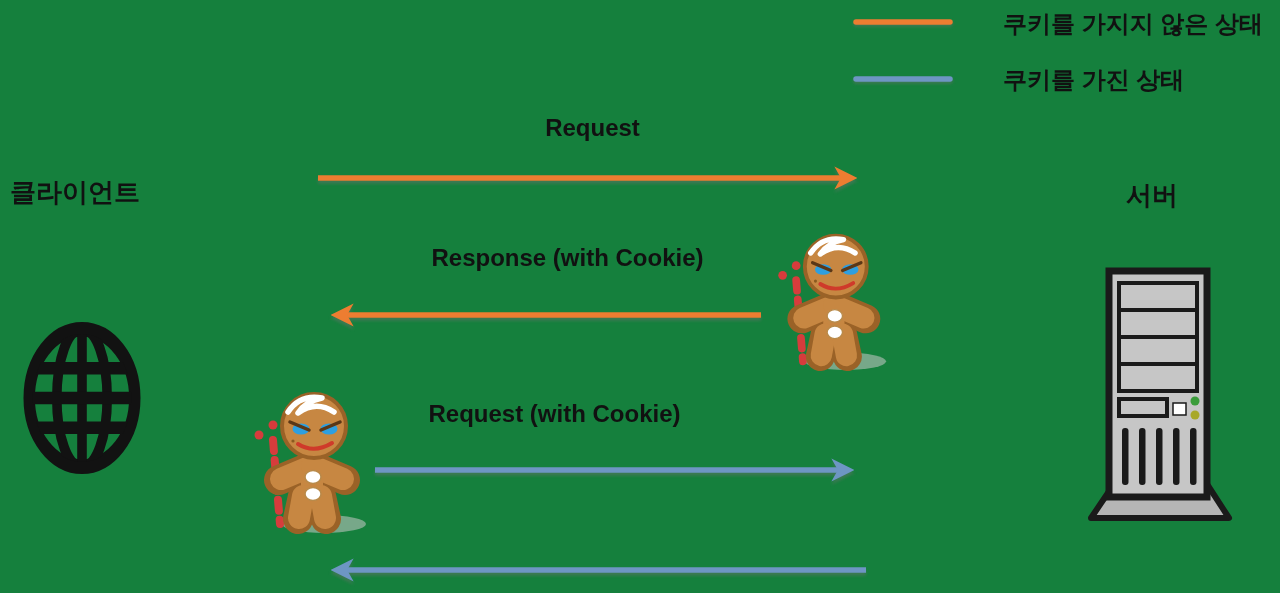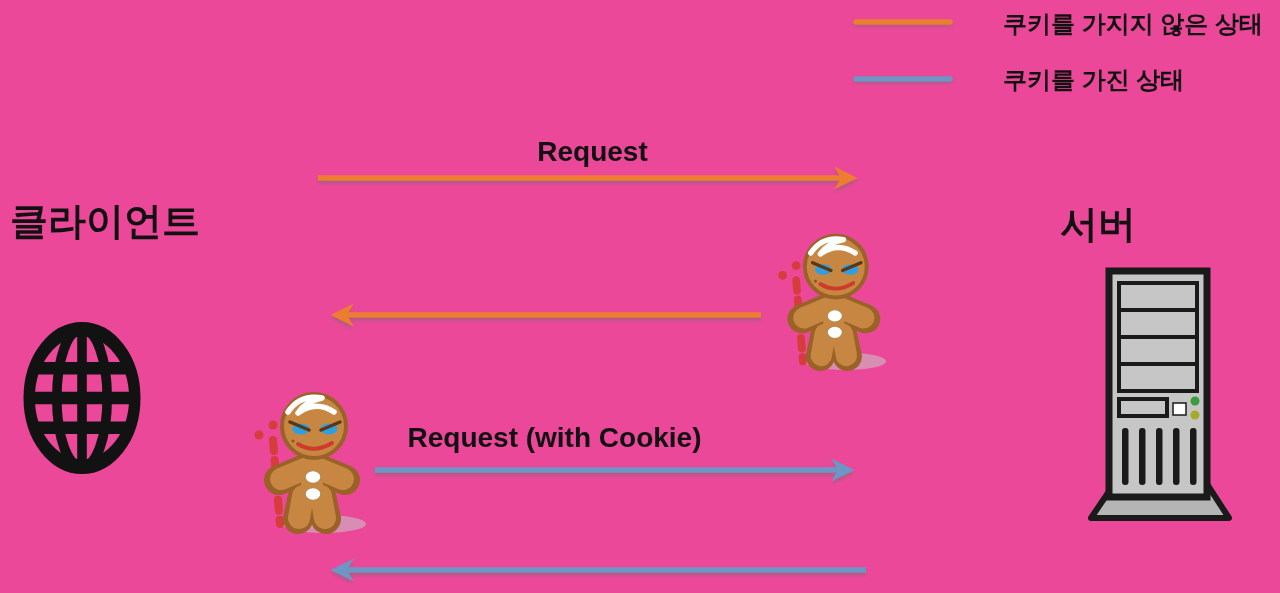--- a/index.html
+++ b/index.html
@@ -1,25 +1,25 @@
 <!DOCTYPE html>
 <html><head>
 <meta charset="utf-8">
 <style>
   html,body{margin:0;padding:0;background:#ffffff;}
   #canvas{
-    position:relative;width:1280px;height:593px;background:#ec4899;overflow:hidden;
+    position:relative;width:1280px;height:593px;background:#15803d;overflow:hidden;
     font-family:"Liberation Sans","DejaVu Sans",sans-serif;color:#111;
   }
   .abs{position:absolute;}
   .msg-label{
-    font-weight:bold;font-size:28px;color:#111;text-align:center;letter-spacing:0;margin-top:22px;
+    font-weight:bold;font-size:24px;color:#111;text-align:center;letter-spacing:0;
   }
   .actor-label{
-    font-weight:bold;font-size:38px;color:#111;margin-top:21px;
+    font-weight:bold;font-size:26px;color:#111;
   }
   .legend-label{
     font-weight:bold;font-size:24px;color:#111;white-space:nowrap;
   }
   .arrow-svg{filter:drop-shadow(0 3px 1.5px rgba(110,110,110,0.45));}
   .legend-line-svg{filter:drop-shadow(0 2px 1.5px rgba(110,110,110,0.45));}
   .cookie-svg{filter:none;}
 </style>
 </head>
 <body>
@@ -103,21 +103,21 @@
     <circle cx="50" cy="50" r="44" fill="none" stroke-width="9.5" stroke="#121212"></circle>
     <g clip-path="url(#globe-clip)" fill="none" stroke-width="8" stroke="#121212">
       <ellipse cx="50" cy="50" rx="21" ry="45" stroke="#121212"></ellipse>
       <line x1="50" y1="4" x2="50" y2="96" stroke="#121212"></line>
       <line x1="2" y1="31" x2="98" y2="31" stroke="#121212"></line>
       <line x1="2" y1="50" x2="98" y2="50" stroke="#121212"></line>
       <line x1="2" y1="69" x2="98" y2="69" stroke="#121212"></line>
     </g>
   </svg>
 
-  <div class="abs actor-label" style="left:1060px;top:178px;">서버</div>
+  <div class="abs actor-label" style="left:1126px;top:178px;">서버</div>
 
   <svg class="abs" style="left:1085px;top:262px;" width="150" height="262" viewBox="0 0 150 262">
 
     <polygon points="6,256 31,219 120,219 144,256" fill="#b5b5b5" stroke="#1a1a1a" stroke-width="6" stroke-linejoin="round"></polygon>
 
     <rect x="24" y="9" width="98" height="226" fill="#c6c6c6" stroke="#1a1a1a" stroke-width="7"></rect>
 
     <g fill="#c6c6c6" stroke="#1a1a1a" stroke-width="4">
       <rect x="34" y="21" width="78" height="27"></rect>
       <rect x="34" y="48" width="78" height="27"></rect>
@@ -137,20 +137,21 @@
       <rect x="88" y="166" width="6.5" height="57" rx="3"></rect>
       <rect x="105" y="166" width="6.5" height="57" rx="3"></rect>
     </g>
   </svg>
 
   <div class="abs msg-label" style="left:315px;top:114px;width:555px;">Request</div>
   <svg class="abs arrow-svg" style="left:313px;top:164px;" width="562" height="28">
     <line x1="5" y1="14" x2="538" y2="14" stroke-width="5.5" marker-end="url(#head-orange)" stroke="#ED7D31"></line>
   </svg>
 
+  <div class="abs msg-label" style="left:340px;top:244px;width:455px;">Response (with Cookie)</div>
   <svg class="abs arrow-svg" style="left:312px;top:301px;" width="455" height="28">
     <line x1="449" y1="14" x2="25" y2="14" stroke-width="5.5" marker-end="url(#head-orange)" stroke="#ED7D31"></line>
   </svg>
   <svg class="abs cookie-svg" style="left:762px;top:226px;" width="135" height="145" viewBox="0 0 135 150">
     <use href="#gingerbread"></use>
   </svg>
 
   <svg class="abs cookie-svg" style="left:240px;top:384px;" width="135" height="150" viewBox="0 0 135 150">
     <use href="#gingerbread"></use>
   </svg>

